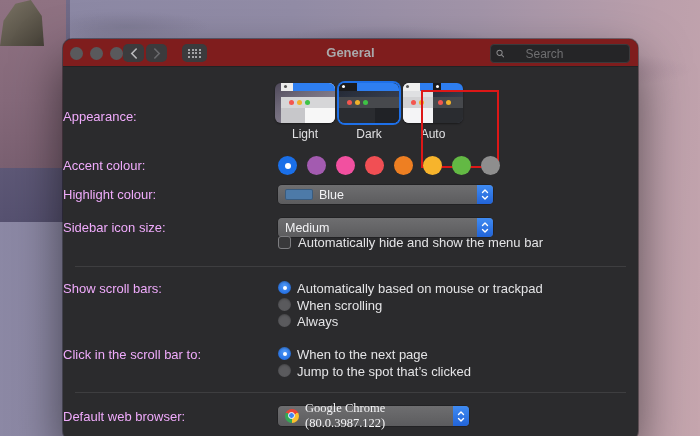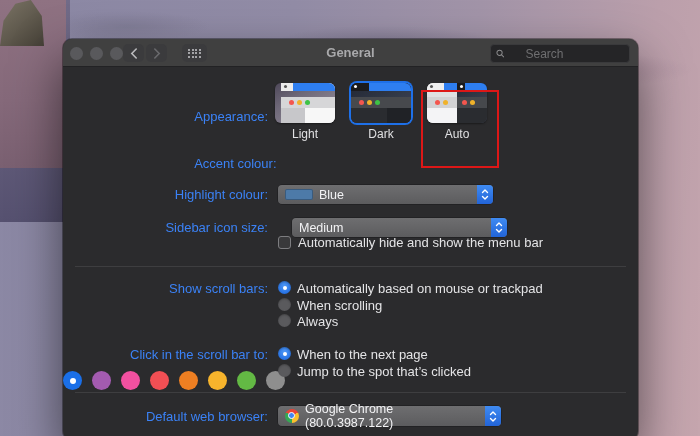--- a/index.html
+++ b/index.html
@@ -28,46 +28,46 @@
   .water-right { position:absolute; left:634; top:268; width:66px; height:168px;
     background:linear-gradient(#8f7282 0%,#85697a 60%,#7a6071 100%); }
   .rock-right { position:absolute; left:644; top:362; width:44px; height:46px;
     background:linear-gradient(140deg,#7b7465 0%,#5f594d 55%,#443f36 100%);
     clip-path:polygon(8% 45%, 35% 8%, 70% 0, 95% 35%, 100% 100%, 0 100%); }
 
   
   .window { position:absolute; left:63px; top:39px; width:575px; height:401px;
     background:#2b2b2d; border-radius:9px; box-shadow:0 22px 50px rgba(0,0,0,.55), 0 0 0 1px rgba(0,0,0,.35);
     overflow:hidden; }
-  .titlebar { position:relative; height:28px; background:#404040; border-bottom:1px solid #222224; }
+  .titlebar { position:relative; height:28px; background:#7f1d1d; border-bottom:1px solid #222224; }
   .traffic-lights { position:absolute; left:7px; top:7.5px; display:flex; gap:7px; }
   .tl { width:13px; height:13px; border-radius:50%; background:#59595c; }
   .nav-group { position:absolute; left:60px; top:5px; display:flex; gap:2px; }
   .nav-btn { width:21px; height:18px; background:#3b3b3d; border:none; border-radius:5px;
     display:flex; align-items:center; justify-content:center; }
   .grid-btn { position:absolute; left:119px; top:5px; width:25px; height:18px; background:#3b3b3d;
     border:none; border-radius:5px; display:flex; align-items:center; justify-content:center; }
   .grid-ico { display:grid; grid-template-columns:repeat(4,2px); grid-auto-rows:2px; gap:1.5px; }
   .grid-ico i { background:#c9c9cb; border-radius:50%; }
   .win-title { position:absolute; left:0; right:0; top:0; height:28px; line-height:28px;
     text-align:center; font-size:13px; font-weight:600; color:#a9a9ab; pointer-events:none; }
   .search { position:absolute; right:8px; top:5px; width:140px; height:19px; background:#252527;
     border:1px solid #3a3a3c; border-radius:4px; display:flex; align-items:center; padding:0 5px; gap:21px; }
   .search input { background:transparent; border:none; outline:none; width:100%;
     font-family:"Liberation Sans",sans-serif; font-size:12px; color:#ddd; }
   .search input::placeholder { color:#6f6f71; }
 
   .content { position:relative; height:373px; font-size:13px; color:#e4e4e6; }
   .row { position:absolute; left:0; display:flex; }
-  .lbl { width:205px; text-align:right; flex:0 0 205px; color:#3b82f6;padding-left:23px; }
+  .lbl { width:205px; text-align:left; flex:0 0 205px; color:#f0abfc; }
 
   
   .row-appearance { top:16px; gap:5px; align-items:flex-start; }
   .row-appearance .lbl { padding-top:26px; }
-  .thumbs { display:flex; gap:12px; }
+  .thumbs { display:flex; }
   .thumb-cell { width:64px; display:flex; flex-direction:column; align-items:center; }
   .thumb { position:relative; width:60px; height:40px; border-radius:6px; overflow:hidden;
     box-shadow:0 1px 2px rgba(0,0,0,.4); }
   .thumb.selected { box-shadow:0 0 0 2px #1e70e8; }
   .t-bar { position:absolute; top:0; left:0; right:0; height:8px; }
   .t-dot { position:absolute; top:2px; left:3px; width:3px; height:3px; border-radius:50%; background:#fff; }
   .t-blue { position:absolute; top:0; left:30%; right:0; height:8px; background:#2e7ef0; }
   .t-band { position:absolute; left:0; right:0; top:14px; height:11px; display:flex; gap:3px;
     align-items:center; padding-left:8px; }
   .t-band i { width:5px; height:5px; border-radius:50%; }
@@ -90,29 +90,29 @@
   .thumb.auto .half.r { right:0; background:linear-gradient(150deg,#262b37 0%,#3a4151 70%); }
   .thumb.auto .half.r .t-bar { background:#1b1b1d; }
   .thumb.auto .half.r .t-band { background:#46484c; padding-left:5px; }
   .thumb.auto .half.r .t-bot { background:#2a2c30; }
   .dot-r { background:#f4564e; } .dot-y { background:#f0b22a; } .dot-g { background:#3ec245; }
   .thumb-label { margin-top:4px; font-size:12px; color:#e0e0e2; }
   .red-box { position:absolute; left:358px; top:7px; width:78px; height:78px;
     border:2px solid #dd1717; pointer-events:none; }
 
   
-  .row-accent { top:89px; gap:10px; align-items:center; height:19px;flex-direction:column; }
+  .row-accent { top:89px; gap:10px; align-items:center; height:19px; }
   .accent-dots { display:flex; gap:10px; align-items:center; }
   .adot { width:19px; height:19px; border-radius:50%; position:relative; }
   .adot.selected::after { content:""; position:absolute; left:6.5px; top:6.5px; width:6px; height:6px;
     border-radius:50%; background:#fff; }
 
   
   .row-highlight { top:118px; gap:10px; align-items:center; }
-  .row-sidebar { top:151px; gap:24px; align-items:center; }
+  .row-sidebar { top:151px; gap:10px; align-items:center; }
   .dropdown { position:relative; width:215px; height:19px; border-radius:4px;
     background:linear-gradient(#6e6e70,#5c5c5e); box-shadow:0 0 0 .5px rgba(0,0,0,.4);
     display:flex; align-items:center; padding:0 22px 0 7px; gap:6px; font-size:12.5px; color:#f2f2f4; }
   .stepper { position:absolute; right:0; top:0; width:16px; height:19px; border-radius:0 4px 4px 0;
     background:linear-gradient(#3f8bf2,#2264d8); display:flex; align-items:center; justify-content:center; }
   .swatch { width:28px; height:11px; border-radius:2px; background:#4d7aa8;
     box-shadow:inset 0 0 0 1px rgba(0,0,0,.25); }
 
   
   .row-check { top:168px; gap:10px; align-items:center; }
@@ -129,21 +129,21 @@
     position:relative; flex:0 0 13px; box-shadow:inset 0 1px 2px rgba(0,0,0,.25); }
   .radio.selected { background:radial-gradient(circle at 50% 35%,#4e97f5,#1a66e0); }
   .radio.selected::after { content:""; position:absolute; left:4.5px; top:4.5px; width:4px; height:4px;
     border-radius:50%; background:#fff; }
   .row-scroll { top:214px; gap:10px; }
   .row-scroll .lbl, .row-click .lbl { line-height:16.5px; }
   .row-click { top:280px; gap:10px; }
 
   
   .row-browser { top:339px; gap:10px; align-items:center; }
-  .dropdown.browser { width:223px; height:20px; padding-right:22px; }
+  .dropdown.browser { width:191px; height:20px; padding-right:22px;font-family:Liberation Serif, serif; }
   .dropdown.browser .stepper { height:20px; }
   .chrome { width:14px; height:14px; border-radius:50%; flex:0 0 14px; position:relative;
     background:conic-gradient(from 60deg,#fbc02d 0 120deg,#34a853 0 240deg,#ea4335 0 360deg); }
   .chrome::after { content:""; position:absolute; left:3.2px; top:3.2px; width:5px; height:5px;
     border-radius:50%; background:#4285f4; border:1.4px solid #fff; }
 </style>
 </head>
 <body>
 
 <div>

